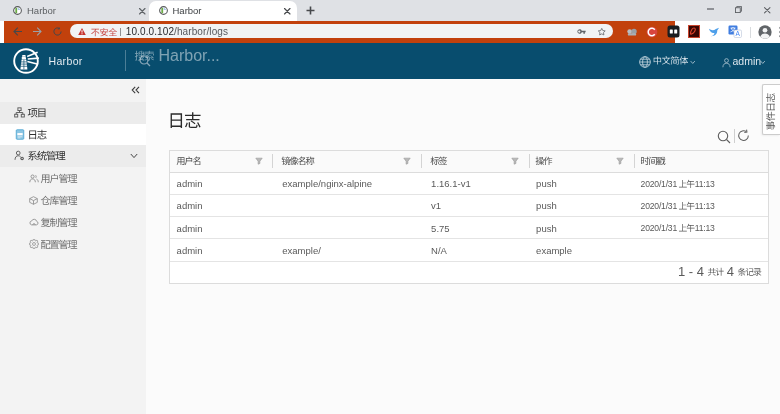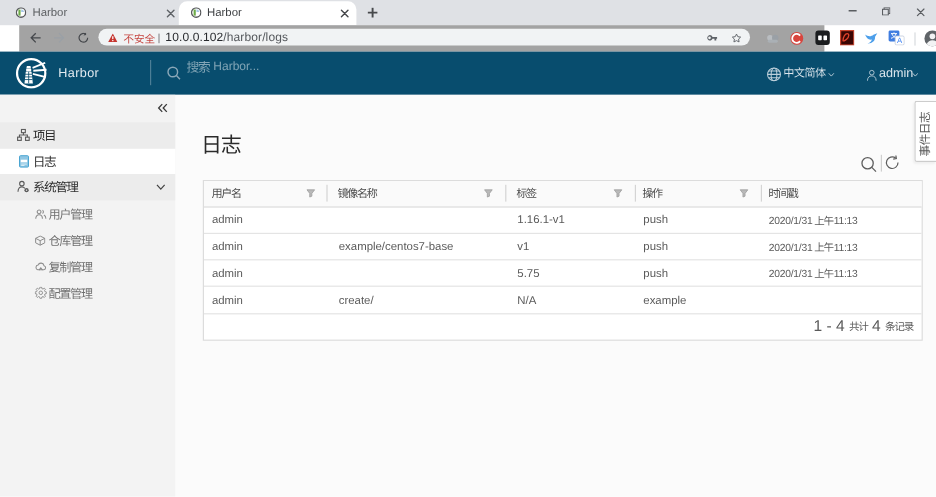--- a/index.html
+++ b/index.html
@@ -45,21 +45,21 @@
     <svg class="ab" style="left:735px;top:6px" width="7" height="7" viewBox="0 0 8 8">
       <rect x="0.5" y="2" width="5.5" height="5.5" fill="none" stroke="#5a5d61" stroke-width="1"></rect>
       <path d="M2 2 V0.5 H7.5 V6 H6" fill="none" stroke="#5a5d61" stroke-width="1"></path>
     </svg>
     <div class="ab" style="left:762.5px;top:5.5px">
       <svg width="8.5" height="8.5" viewBox="0 0 10 10">
         <path d="M1.8 1.8 L8.2 8.2 M8.2 1.8 L1.8 8.2" stroke="#5a5d61" stroke-width="1.2" stroke-linecap="round"></path>
       </svg>
     </div>
   </div>
-<div class="ab" style="left:16px;top:21px;width:671px;height:22px;background:#a3a3a3">
+<div class="ab" style="left:4px;top:21px;width:671px;height:22px;background:#c2410c">
     <svg class="ab" style="left:9px;top:6px" width="9" height="9" viewBox="0 0 9 9">
       <path d="M4.8 0.7 L1 4.5 L4.8 8.3 M1 4.5 H9" fill="none" stroke="#45484c" stroke-width="1.1"></path>
     </svg>
     <svg class="ab" style="left:29px;top:6px" width="9" height="9" viewBox="0 0 9 9">
       <path d="M4.2 0.7 L8 4.5 L4.2 8.3 M8 4.5 H0" fill="none" stroke="#9aa0a6" stroke-width="1.1"></path>
     </svg>
     <svg class="ab" style="left:49px;top:6px" width="9" height="9" viewBox="0 0 10 10">
       <path d="M9 5 A4 4 0 1 1 7.4 1.8" fill="none" stroke="#45484c" stroke-width="1.1"></path>
       <path d="M7.2 0 L7.6 2.5 L5.1 2.9 Z" fill="#45484c"></path>
     </svg>
@@ -160,21 +160,21 @@
         <line x1="10.9" y1="11.8" x2="10.9" y2="21.4"></line>
 </g>
     </svg>
     <div class="ab row" style="left:48.5px;top:0;height:35.5px;font-size:10.5px;color:#e3ebf1;letter-spacing:0.35px">Harbor</div>
     <div class="ab" style="left:124.5px;top:7px;width:1px;height:21px;background:rgba(255,255,255,0.28)"></div>
     <svg class="ab" style="left:138.5px;top:54.5px"></svg>
     <svg class="ab" style="left:138.5px;top:11.5px" width="12" height="12" viewBox="0 0 12 12">
       <circle cx="5" cy="5" r="4" fill="none" stroke="#8aa7b8" stroke-width="1.2"></circle>
       <line x1="8" y1="8" x2="11" y2="11" stroke="#8aa7b8" stroke-width="1.2"></line>
     </svg>
-    <div class="ab row" style="left:156px;top:0;height:25px;font-size:10px;color:rgba(255,255,255,0.48)"><svg style="vertical-align:-1.2px;overflow:visible" width="19.0" height="9.5" viewBox="0 0 2000 1000" fill="rgba(255,255,255,0.5)">
+    <div class="ab row" style="left:135px;top:0;height:25px;font-size:16px;color:rgba(255,255,255,0.48)"><svg style="vertical-align:-1.2px;overflow:visible" width="19.0" height="9.5" viewBox="0 0 2000 1000" fill="rgba(255,255,255,0.5)">
         <g transform="translate(0,880) scale(1,-1) translate(-60,-40) scale(1.12)">
           <path d="M39 309Q96 328 175 357Q255 386 336 418L349 350Q274 321 198 291Q122 261 59 238ZM46 638H339V568H46ZM166 840H237V13Q237 -17 230 -34Q223 -51 205 -61Q187 -70 158 -73Q129 -76 85 -75Q84 -61 78 -40Q72 -19 64 -3Q93 -4 117 -4Q141 -4 150 -3Q158 -3 162 0Q166 3 166 13ZM553 804 607 754Q566 732 514 714Q463 695 415 682Q413 693 405 708Q398 722 392 732Q436 746 480 766Q525 786 553 804ZM392 732 457 711V387H392ZM414 449H847V696H723V758H915V387H414ZM421 602H566V544H421ZM727 602H880V545H727ZM614 841H683V262H614ZM379 290H860V226H379ZM839 290H853L866 293L911 271Q876 190 817 131Q757 71 681 29Q605 -13 518 -40Q430 -67 338 -82Q333 -69 324 -50Q314 -32 304 -20Q391 -8 474 15Q556 38 628 74Q700 110 754 161Q809 212 839 279ZM477 247Q520 178 593 125Q666 72 760 36Q855 1 962 -16Q954 -23 946 -34Q937 -46 930 -57Q923 -69 917 -78Q808 -56 712 -16Q616 24 541 84Q465 144 416 223Z"></path>
         </g>
         <g transform="translate(1000,880) scale(1,-1) translate(-60,-40) scale(1.12)">
           <path d="M461 841H539V560H461ZM665 328 718 362Q754 333 793 298Q832 263 866 228Q901 194 922 166L864 126Q845 154 811 190Q778 225 740 262Q701 298 665 328ZM633 104 690 141Q731 120 778 92Q825 65 867 37Q910 9 938 -14L877 -58Q851 -35 810 -6Q769 22 723 52Q676 81 633 104ZM290 136 358 109Q327 78 286 46Q245 15 202 -13Q159 -40 119 -61Q113 -54 102 -44Q92 -35 81 -26Q70 -16 61 -11Q123 17 185 56Q247 96 290 136ZM76 752H923V686H76ZM66 593H936V405H862V528H137V405H66ZM122 153Q121 160 117 172Q114 184 110 197Q106 210 102 219Q127 222 160 232Q193 242 237 260Q261 269 309 290Q358 311 420 341Q482 370 548 406Q614 442 673 480L727 434Q592 352 450 290Q308 227 169 183V180Q169 180 162 178Q155 175 145 171Q136 167 129 162Q122 158 122 153ZM122 153 121 200 168 224 793 258Q795 245 799 229Q802 214 806 205Q657 196 550 189Q444 182 371 177Q299 172 253 169Q208 166 182 163Q156 160 143 158Q130 156 122 153ZM194 319Q193 326 189 338Q185 350 182 363Q178 376 174 385Q189 386 207 393Q225 400 246 411Q258 417 282 430Q305 443 335 461Q366 479 397 501Q429 523 456 546L510 505Q446 458 374 419Q303 380 232 352V349Q232 349 222 345Q213 340 203 333Q194 326 194 319ZM194 319 193 362 230 381 574 400Q571 388 567 373Q563 359 562 350Q468 345 405 340Q342 336 303 333Q264 330 242 328Q221 325 210 323Q200 322 194 319ZM479 217H552V8Q552 -22 543 -38Q535 -55 510 -63Q486 -72 448 -74Q410 -75 355 -75Q352 -59 344 -40Q336 -20 327 -6Q359 -7 385 -7Q412 -8 431 -7Q451 -7 458 -6Q471 -6 475 -2Q479 1 479 10Z"></path>
         </g>
       </svg>&nbsp;Harbor...</div>
     <svg class="ab" style="left:639px;top:12.5px" width="12" height="12" viewBox="0 0 15 15" fill="none" stroke="#bccfda" stroke-width="1.1">
       <circle cx="7.5" cy="7.5" r="6.7"></circle>
       <ellipse cx="7.5" cy="7.5" rx="3" ry="6.7"></ellipse>
@@ -484,34 +484,34 @@
               <path d="M91 615H168V-80H91ZM106 791 164 827Q188 806 212 781Q236 755 257 730Q278 705 289 684L227 644Q215 664 196 690Q176 716 153 742Q129 769 106 791ZM352 784H878V713H352ZM836 784H913V11Q913 -20 905 -37Q898 -53 878 -63Q858 -72 826 -74Q793 -75 747 -75Q744 -61 738 -41Q731 -20 723 -6Q755 -7 782 -7Q809 -7 819 -7Q829 -6 832 -2Q836 2 836 11ZM379 295V160H619V295ZM379 491V358H619V491ZM311 554H690V98H311Z"></path>
             </g>
             <g transform="translate(2077,880) scale(1,-1) translate(-90,-59) scale(1.18)">
               <path d="M159 282H546V232H159ZM159 164H544V114H159ZM154 40H564V-19H154ZM193 401H568V346H193V-60H125V341L182 401ZM338 372H404V9H338ZM59 804H296V487H232V747H59ZM322 804H569V483H505V747H322ZM186 491 249 471Q227 423 200 373Q172 324 141 280Q109 236 78 203Q74 209 66 220Q58 231 49 241Q40 252 34 258Q79 303 119 365Q160 427 186 491ZM583 540 952 593 961 529 592 475ZM772 782 826 811Q857 776 886 732Q916 688 929 656L871 623Q863 645 847 672Q830 700 811 729Q791 758 772 782ZM881 469 937 438Q913 365 876 292Q839 219 794 152Q749 85 696 29Q644 -26 588 -65Q579 -52 563 -38Q547 -24 533 -14Q589 21 642 73Q694 126 740 191Q785 255 821 327Q857 398 881 469ZM669 835H738Q740 703 747 582Q754 460 765 358Q777 255 793 179Q809 103 830 60Q851 17 876 16Q890 16 899 55Q908 94 914 165Q920 158 931 150Q941 141 951 135Q961 129 968 126Q958 48 943 5Q928 -38 911 -55Q893 -72 875 -72Q829 -71 796 -25Q763 21 741 103Q718 185 703 298Q689 411 681 547Q673 683 669 835ZM50 556Q91 571 145 592Q200 614 259 638L270 587Q217 564 165 541Q114 518 69 498ZM72 692 108 727Q129 710 153 688Q178 667 192 651L156 611Q142 628 118 650Q94 673 72 692ZM316 467 377 486Q391 462 404 433Q417 403 423 382L360 359Q354 381 342 412Q330 442 316 467ZM321 560Q362 575 417 597Q471 618 530 642L541 591Q489 568 437 545Q385 522 340 502ZM343 696 378 731Q400 714 425 693Q449 671 463 655L427 614Q413 631 389 654Q365 677 343 696Z"></path>
             </g>
           </svg>
         </div>
       </div>
       <div class="ab" style="left:0px;top:21.5px;width:598.2px;height:22.3px;border-bottom:1px solid #e4e4e4;font-size:9.5px;color:#5a5a5a">
         <div class="ab row" style="left:6.8px;top:0;height:22px">admin</div>
+        <div class="ab row" style="left:112.5px;top:0;height:22px">example/nginx-alpine</div>
         <div class="ab row" style="left:261.3px;top:0;height:22px">1.16.1-v1</div>
         <div class="ab row" style="left:366.3px;top:0;height:22px">push</div>
         <div class="ab row" style="left:470.8px;top:0;height:22px;font-size:8.6px;letter-spacing:-0.2px">2020/1/31&nbsp;<svg style="vertical-align:-0.9px;overflow:visible" width="15.6" height="7.8" viewBox="0 0 2000 1000" fill="#5a5a5a">
             <g transform="translate(0,880) scale(1,-1) translate(-60,-40) scale(1.12)">
               <path d="M470 516H881V441H470ZM51 43H950V-32H51ZM427 825H506V3H427Z"></path>
             </g>
             <g transform="translate(1000,880) scale(1,-1) translate(-60,-40) scale(1.12)">
               <path d="M254 843 332 824Q309 750 276 680Q244 610 205 550Q166 489 124 443Q117 450 104 459Q92 467 79 476Q66 484 56 489Q99 531 136 588Q173 644 203 709Q233 775 254 843ZM250 706H871V632H214ZM54 381H947V305H54ZM462 674H539V-81H462Z"></path>
             </g>
           </svg>11:13</div>
       </div>
       <div class="ab" style="left:0px;top:43.8px;width:598.2px;height:22.3px;border-bottom:1px solid #e4e4e4;font-size:9.5px;color:#5a5a5a">
         <div class="ab row" style="left:6.8px;top:0;height:22px">admin</div>
-        <div class="ab row" style="left:112.5px;top:0;height:22px">example/centos7-base</div>
         <div class="ab row" style="left:261.3px;top:0;height:22px">v1</div>
         <div class="ab row" style="left:366.3px;top:0;height:22px">push</div>
         <div class="ab row" style="left:470.8px;top:0;height:22px;font-size:8.6px;letter-spacing:-0.2px">2020/1/31&nbsp;<svg style="vertical-align:-0.9px;overflow:visible" width="15.6" height="7.8" viewBox="0 0 2000 1000" fill="#5a5a5a">
             <g transform="translate(0,880) scale(1,-1) translate(-60,-40) scale(1.12)">
               <path d="M470 516H881V441H470ZM51 43H950V-32H51ZM427 825H506V3H427Z"></path>
             </g>
             <g transform="translate(1000,880) scale(1,-1) translate(-60,-40) scale(1.12)">
               <path d="M254 843 332 824Q309 750 276 680Q244 610 205 550Q166 489 124 443Q117 450 104 459Q92 467 79 476Q66 484 56 489Q99 531 136 588Q173 644 203 709Q233 775 254 843ZM250 706H871V632H214ZM54 381H947V305H54ZM462 674H539V-81H462Z"></path>
             </g>
           </svg>11:13</div>
@@ -524,21 +524,21 @@
             <g transform="translate(0,880) scale(1,-1) translate(-60,-40) scale(1.12)">
               <path d="M470 516H881V441H470ZM51 43H950V-32H51ZM427 825H506V3H427Z"></path>
             </g>
             <g transform="translate(1000,880) scale(1,-1) translate(-60,-40) scale(1.12)">
               <path d="M254 843 332 824Q309 750 276 680Q244 610 205 550Q166 489 124 443Q117 450 104 459Q92 467 79 476Q66 484 56 489Q99 531 136 588Q173 644 203 709Q233 775 254 843ZM250 706H871V632H214ZM54 381H947V305H54ZM462 674H539V-81H462Z"></path>
             </g>
           </svg>11:13</div>
       </div>
       <div class="ab" style="left:0px;top:88.39999999999999px;width:598.2px;height:22.3px;border-bottom:1px solid #e4e4e4;font-size:9.5px;color:#5a5a5a">
         <div class="ab row" style="left:6.8px;top:0;height:22px">admin</div>
-        <div class="ab row" style="left:112.5px;top:0;height:22px">create/</div>
+        <div class="ab row" style="left:112.5px;top:0;height:22px">example/</div>
         <div class="ab row" style="left:261.3px;top:0;height:22px">N/A</div>
         <div class="ab row" style="left:366.3px;top:0;height:22px">example</div>
       </div>
       <div class="ab" style="left:0px;top:110.69999999999999px;width:598.2px;height:21px;font-size:13px;color:#5a5a5a">
         <div class="ab row" style="right:7px;top:0;height:20px">1&nbsp;-&nbsp;4&nbsp;<svg style="vertical-align:-0.9px;overflow:visible" width="15.6" height="7.8" viewBox="0 0 2000 1000" fill="#5a5a5a">
             <g transform="translate(0,880) scale(1,-1) translate(-60,-40) scale(1.12)">
               <path d="M280 831H357V272H280ZM643 831H720V272H643ZM48 318H956V245H48ZM89 628H920V556H89ZM587 150 653 189Q699 156 752 115Q806 75 854 36Q903 -4 935 -34L864 -80Q834 -50 787 -9Q740 31 688 73Q635 115 587 150ZM329 187 407 157Q371 114 324 70Q276 26 224 -13Q172 -52 121 -81Q114 -72 103 -63Q92 -53 81 -44Q71 -34 62 -28Q111 -1 162 35Q213 71 257 110Q301 150 329 187Z"></path>
             </g>
             <g transform="translate(1000,880) scale(1,-1) translate(-60,-40) scale(1.12)">
               <path d="M137 775 186 823Q214 801 245 774Q275 747 303 720Q330 694 346 673L295 617Q279 639 253 666Q226 694 196 723Q166 752 137 775ZM196 -61 181 13 203 45 404 182Q406 172 411 160Q415 147 420 135Q425 123 429 116Q357 66 314 34Q271 3 248 -15Q224 -33 213 -43Q202 -53 196 -61ZM46 526H251V452H46ZM372 508H959V431H372ZM626 837H705V-80H626ZM196 -61Q192 -51 185 -38Q178 -24 170 -12Q163 1 155 8Q170 18 187 39Q205 61 205 93V526H281V25Q281 25 272 19Q263 13 251 3Q238 -6 226 -18Q213 -30 204 -40Q196 -51 196 -61Z"></path>

